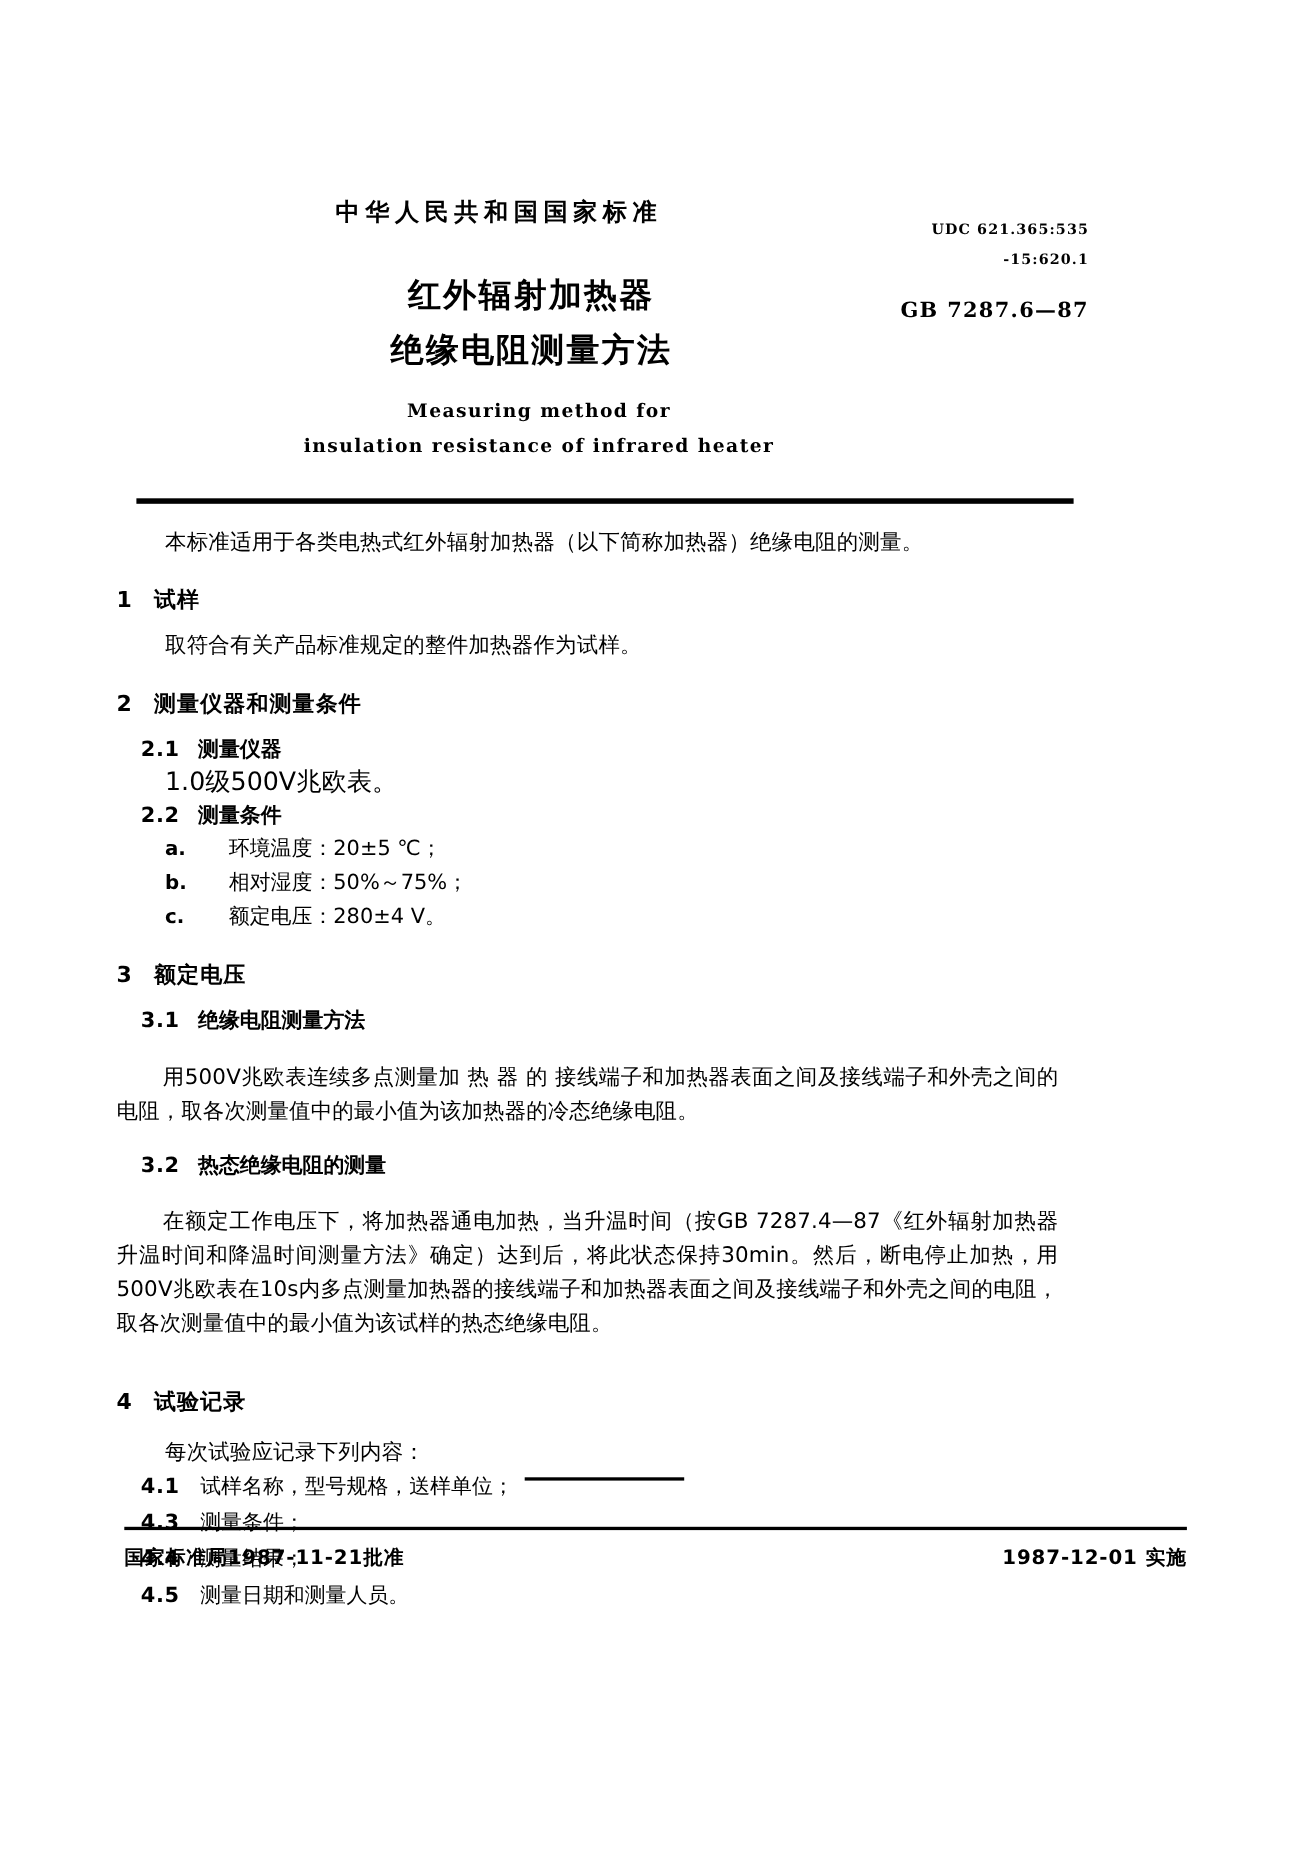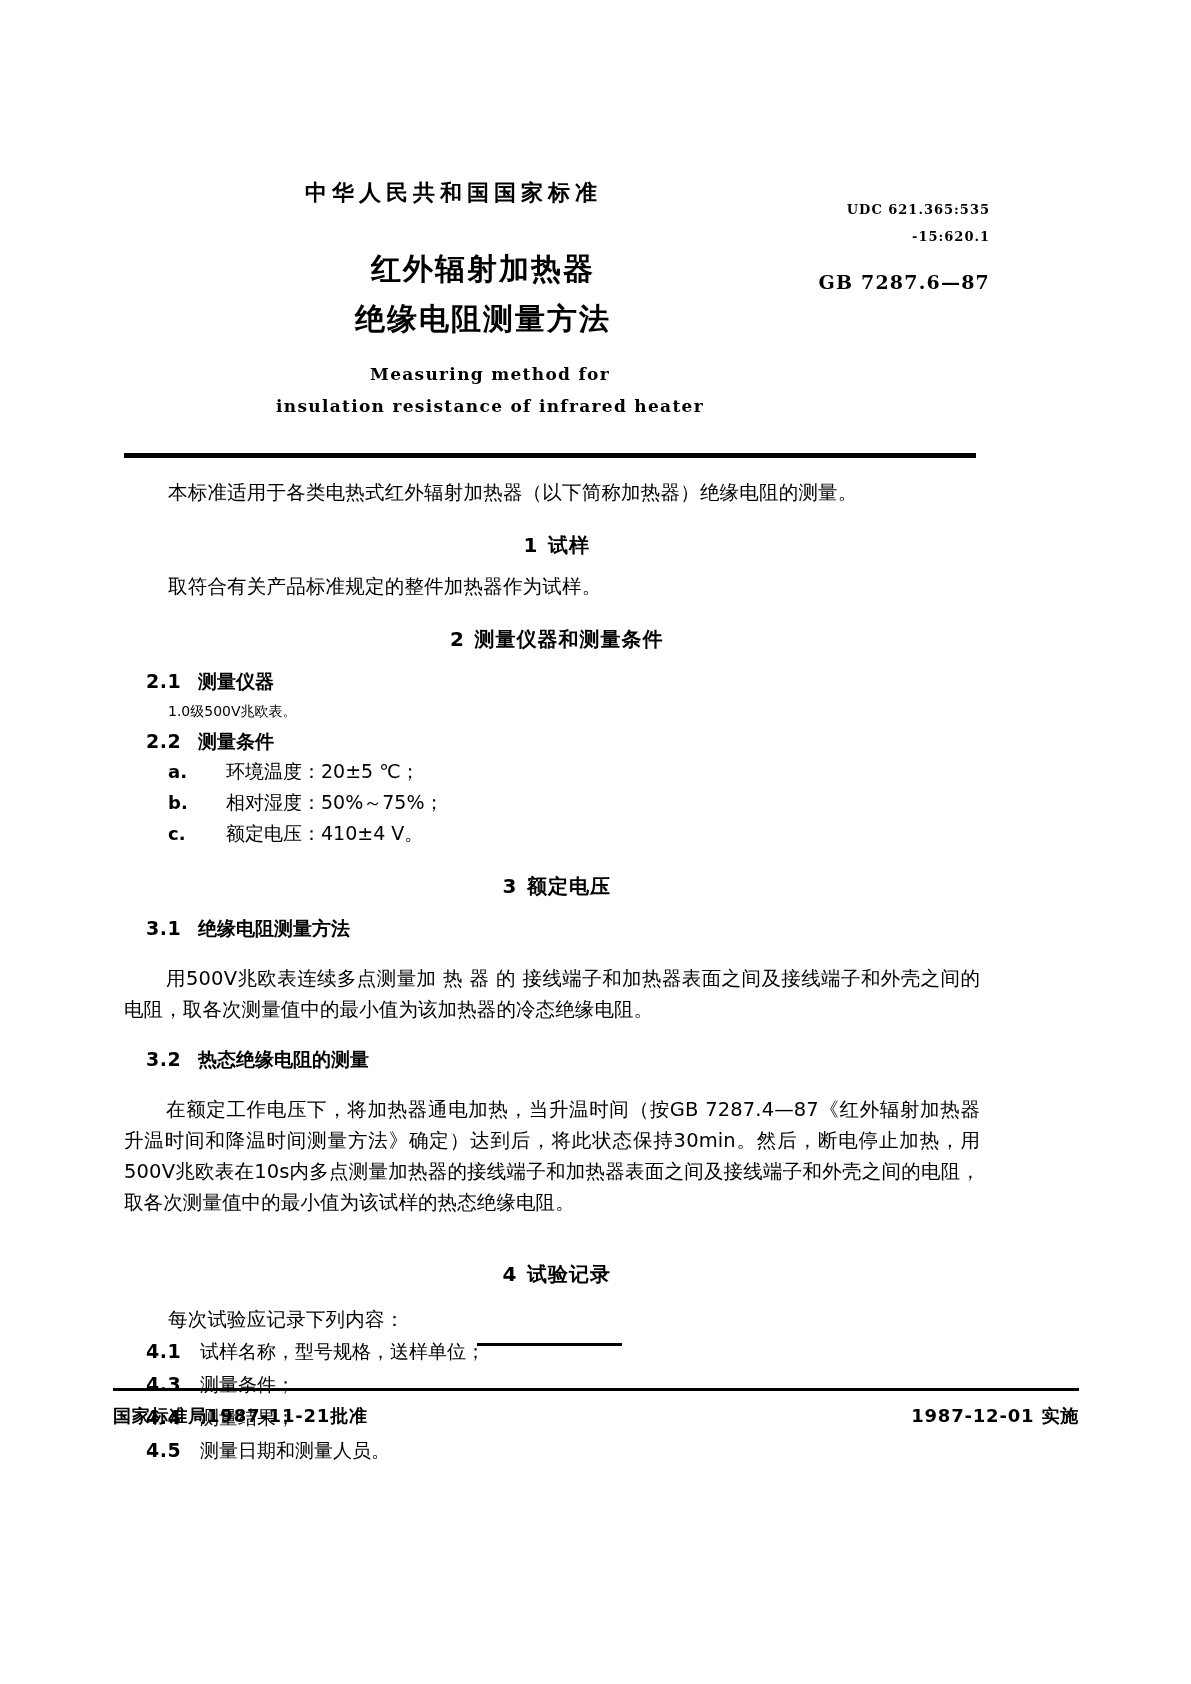--- a/index.html
+++ b/index.html
@@ -104,21 +104,21 @@
     left: 124px;
     top: 437px;
     width: 852px;
     height: 5px;
     background: #000;
   }
 
   
   .body {
     position: absolute;
-    left: 124px;
+    left: 106px;
     top: 462px;
     width: 856px;
     font-size: 19.5px;
     line-height: 30px;
   }
 
   .para {
     margin: 0 0 0 0;
     text-indent: 44px;
     text-align: justify;
@@ -129,21 +129,20 @@
   .gap-a { height: 22px; }
   .gap-b { height: 16px; }
   .gap-c { height: 12px; }
 
   .h1 {
     font-family: "DejaVu Sans", "Liberation Sans", sans-serif;
     font-weight: bold;
     font-size: 20px;
     letter-spacing: 1px;
     white-space: nowrap;
-    text-align: center;
   }
   .h1 .num {
     display: inline-block;
     width: 34px;
   }
 
   .h2 {
     font-family: "DejaVu Sans", "Liberation Sans", sans-serif;
     font-weight: bold;
     font-size: 19px;
@@ -152,21 +151,21 @@
   }
   .h2 .num {
     display: inline-block;
     width: 52px;
     letter-spacing: 0.5px;
   }
   .h2 .txt { font-weight: bold; }
 
   .sub-line {
     font-family: "DejaVu Sans", "Liberation Sans", sans-serif;
-    font-size: 14px;
+    font-size: 23px;
     padding-left: 44px;
     white-space: nowrap;
   }
 
   .cond {
     font-family: "DejaVu Sans", "Liberation Sans", sans-serif;
     font-size: 19px;
     padding-left: 44px;
     white-space: nowrap;
   }
@@ -297,21 +296,21 @@
 
     <div class="cond">
       <span class="key">a.</span><span>环境温度：20±5 ℃；</span>
     </div>
 
     <div class="cond">
       <span class="key">b.</span><span>相对湿度：50%～75%；</span>
     </div>
 
     <div class="cond">
-      <span class="key">c.</span><span>额定电压：410±4 Ⅴ。</span>
+      <span class="key">c.</span><span>额定电压：280±4 Ⅴ。</span>
     </div>
 
     <div class="gap-a"></div>
 
     <div class="h1">
       <span class="num">3</span><span>额定电压</span>
     </div>
 
     <div class="gap-c"></div>
 

